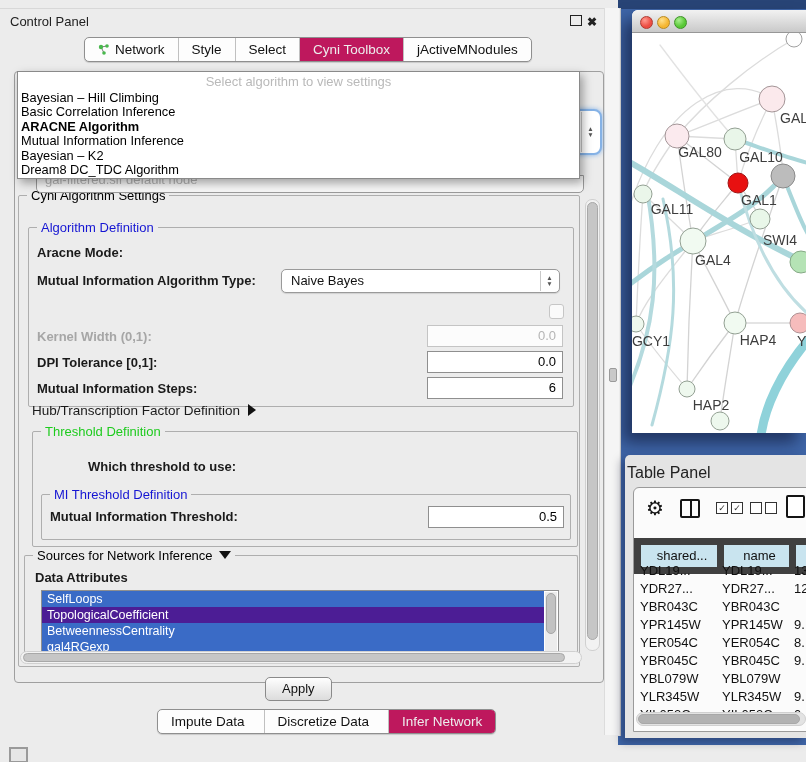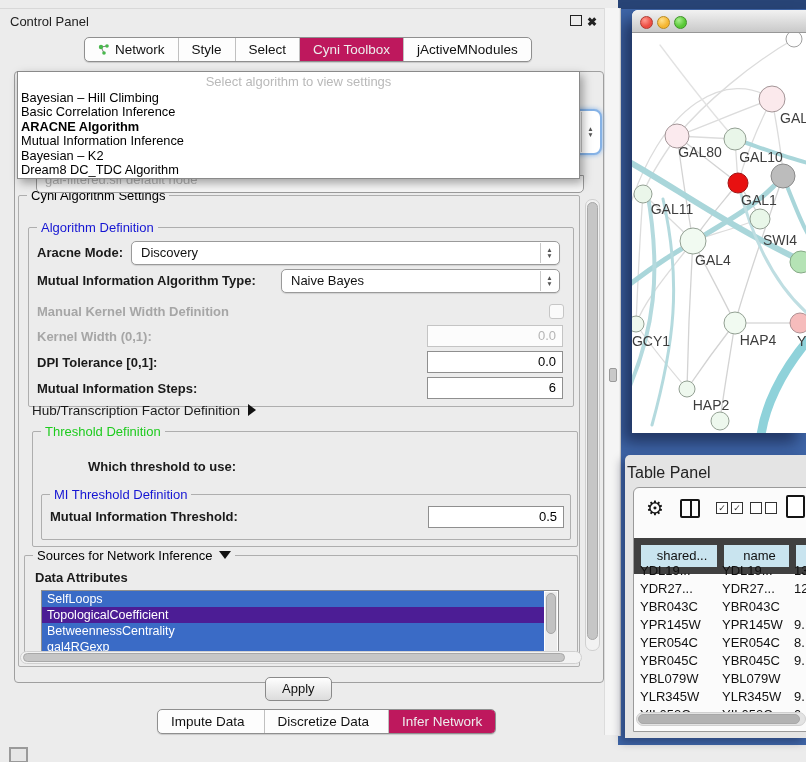--- a/index.html
+++ b/index.html
@@ -233,38 +233,30 @@
     </div>
 
     <div class="group" style="left:18px;top:186px;width:560px;height:470px;">
       <span class="gtitle">Cyni Algorithm Settings</span>
     </div>
 
     <div class="group" style="left:28px;top:218px;width:544px;height:178px;">
       <span class="gtitle t-blue">Algorithm Definition</span>
 
       <span class="lbl b" style="left:8px;top:17px;">Aracne Mode:</span>
-      <div class="combo" style="left:102px;top:13px;width:418px;">
-        <span>Discovery</span>
-        <div class="spin">
-            <i>▲</i>
-            <i>▼</i>
-          </div>
-      </div>
 
       <span class="lbl b" style="left:8px;top:45px;">Mutual Information Algorithm Type:</span>
       <div class="combo" style="left:252px;top:41px;width:268px;">
         <span>Naive Bayes</span>
         <div class="spin">
             <i>▲</i>
             <i>▼</i>
           </div>
       </div>
 
-      <span class="lbl b dis" style="left:8px;top:76px;">Manual Kernel Width Definition</span>
       <span class="cb" style="left:520px;top:76px;"></span>
 
       <span class="lbl b dis" style="left:8px;top:101px;">Kernel Width (0,1):</span>
       <div class="tfield dis" style="left:398px;top:97px;width:122px;">0.0</div>
 
       <span class="lbl b" style="left:8px;top:127px;">DPI Tolerance [0,1]:</span>
       <div class="tfield" style="left:398px;top:123px;width:122px;">0.0</div>
 
       <span class="lbl b" style="left:8px;top:153px;">Mutual Information Steps:</span>
       <div class="tfield" style="left:398px;top:149px;width:122px;">6</div>

